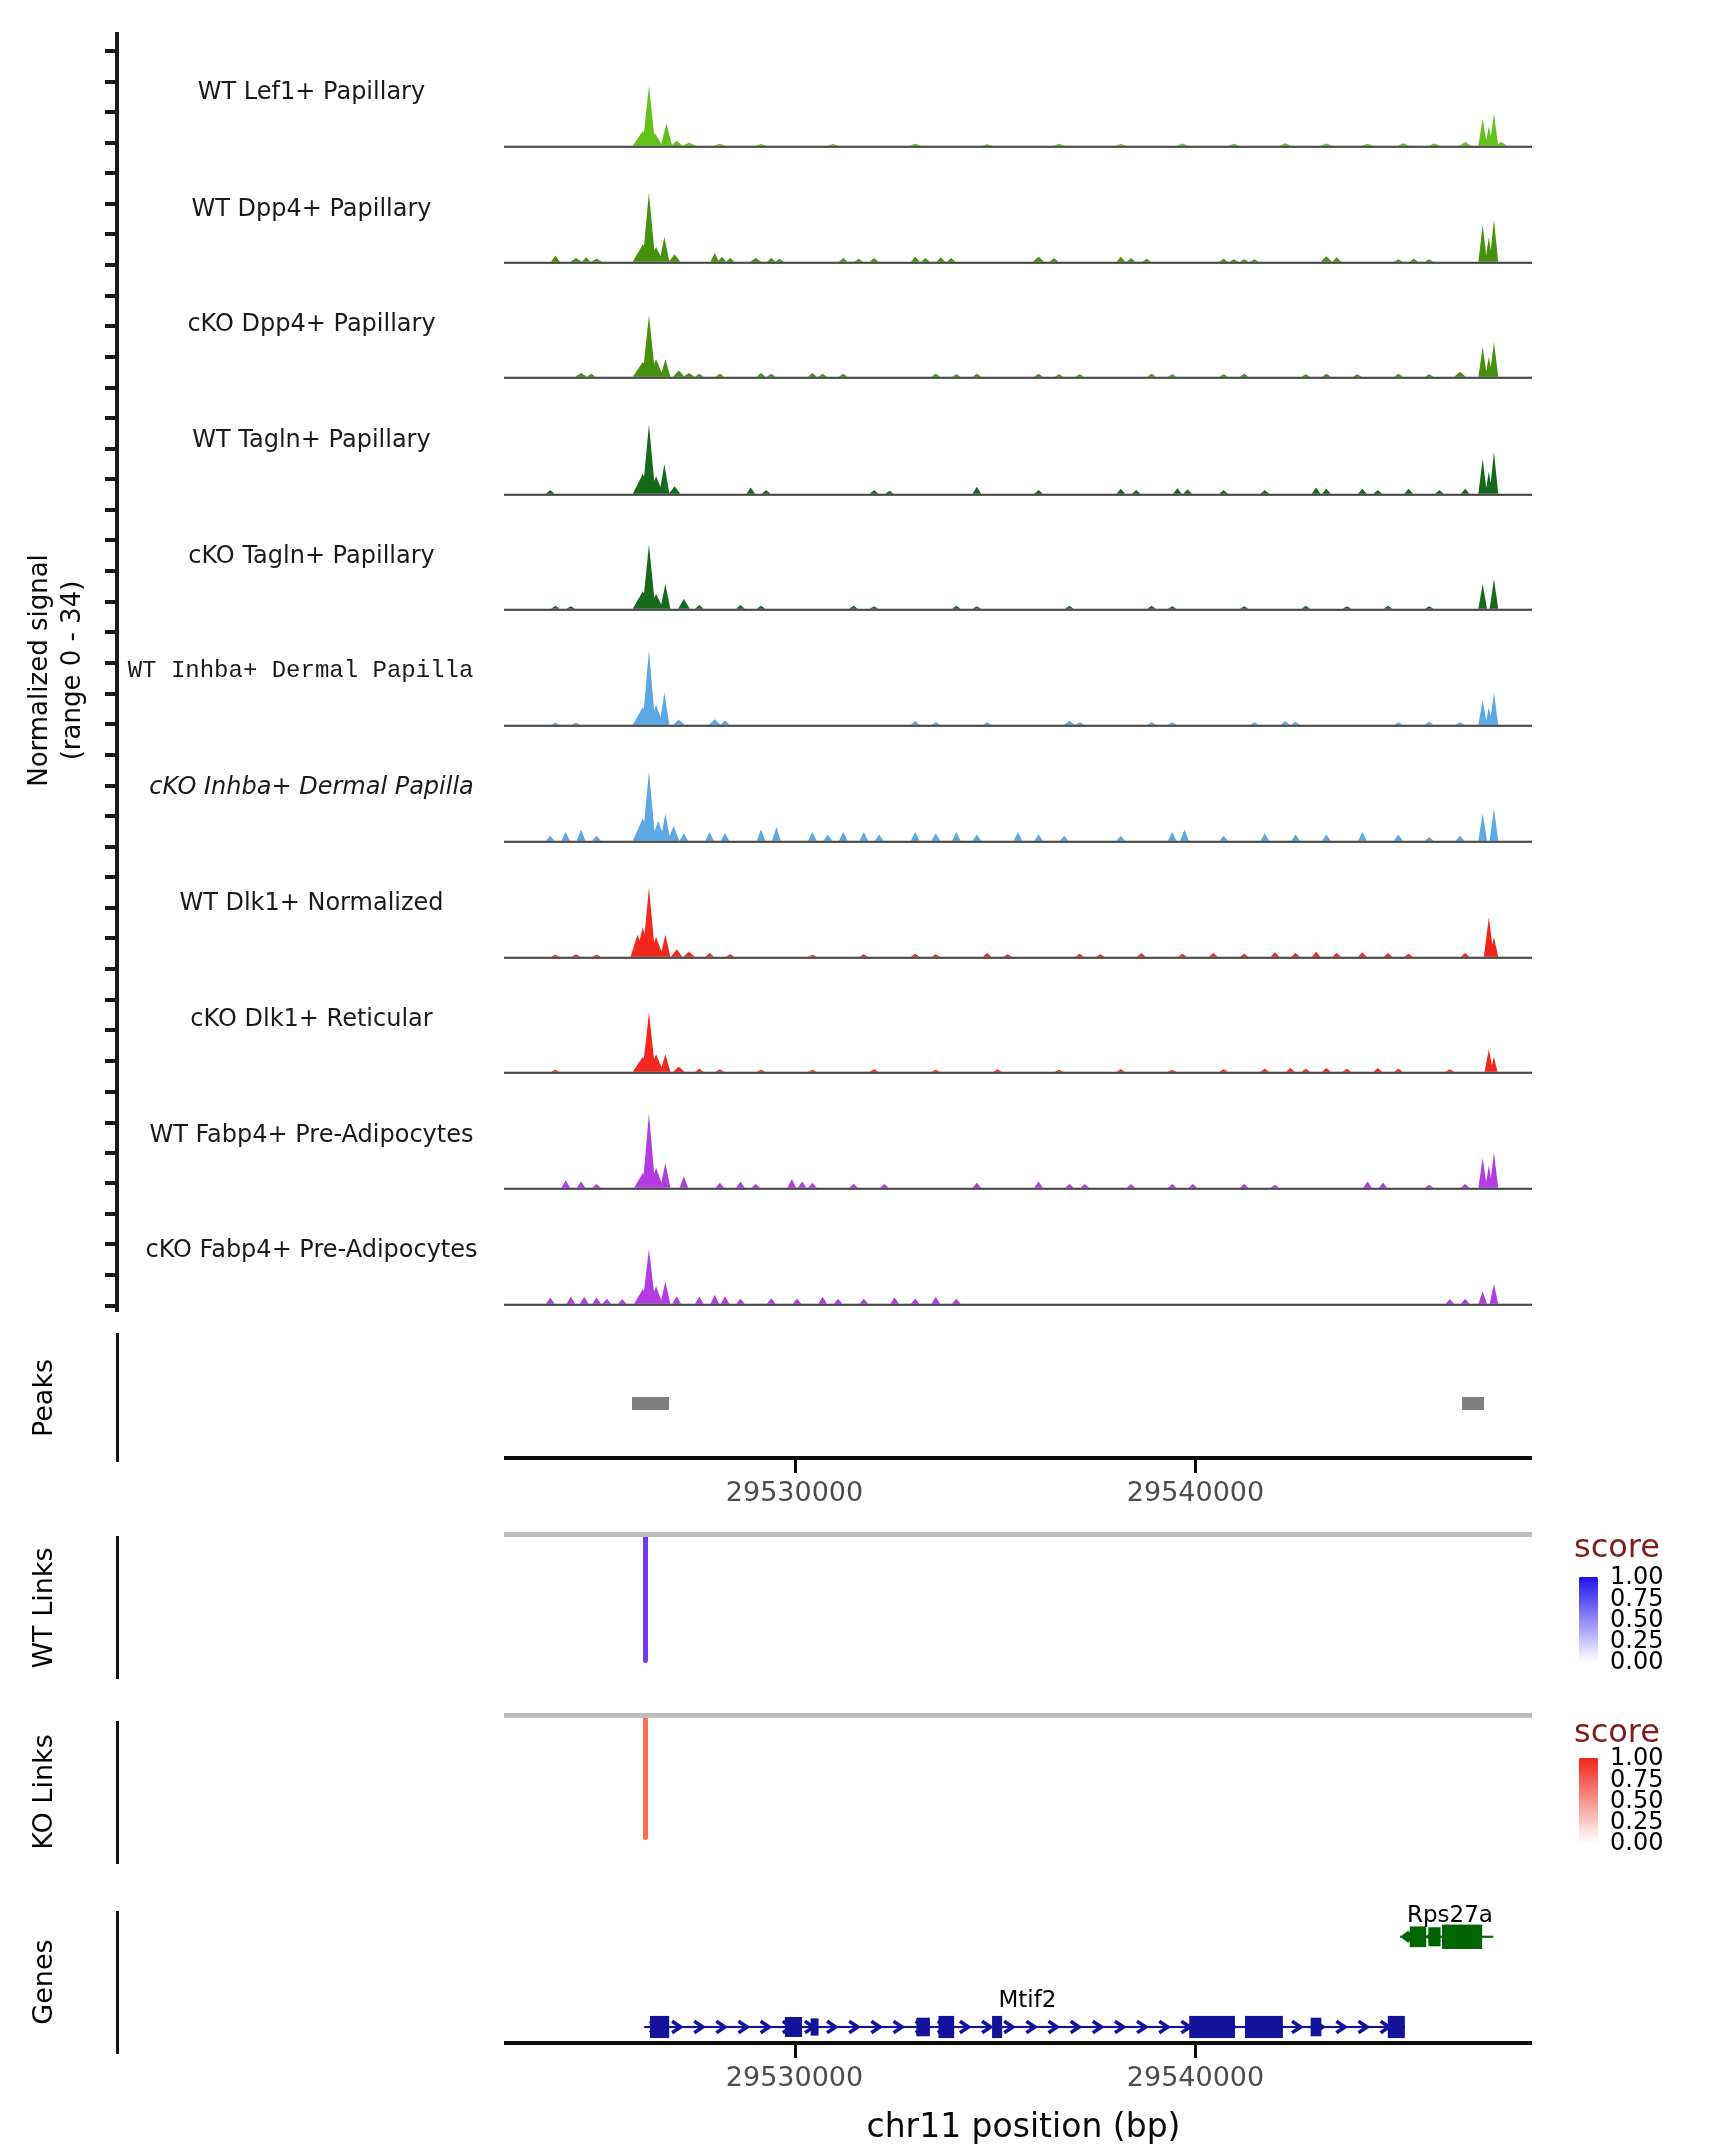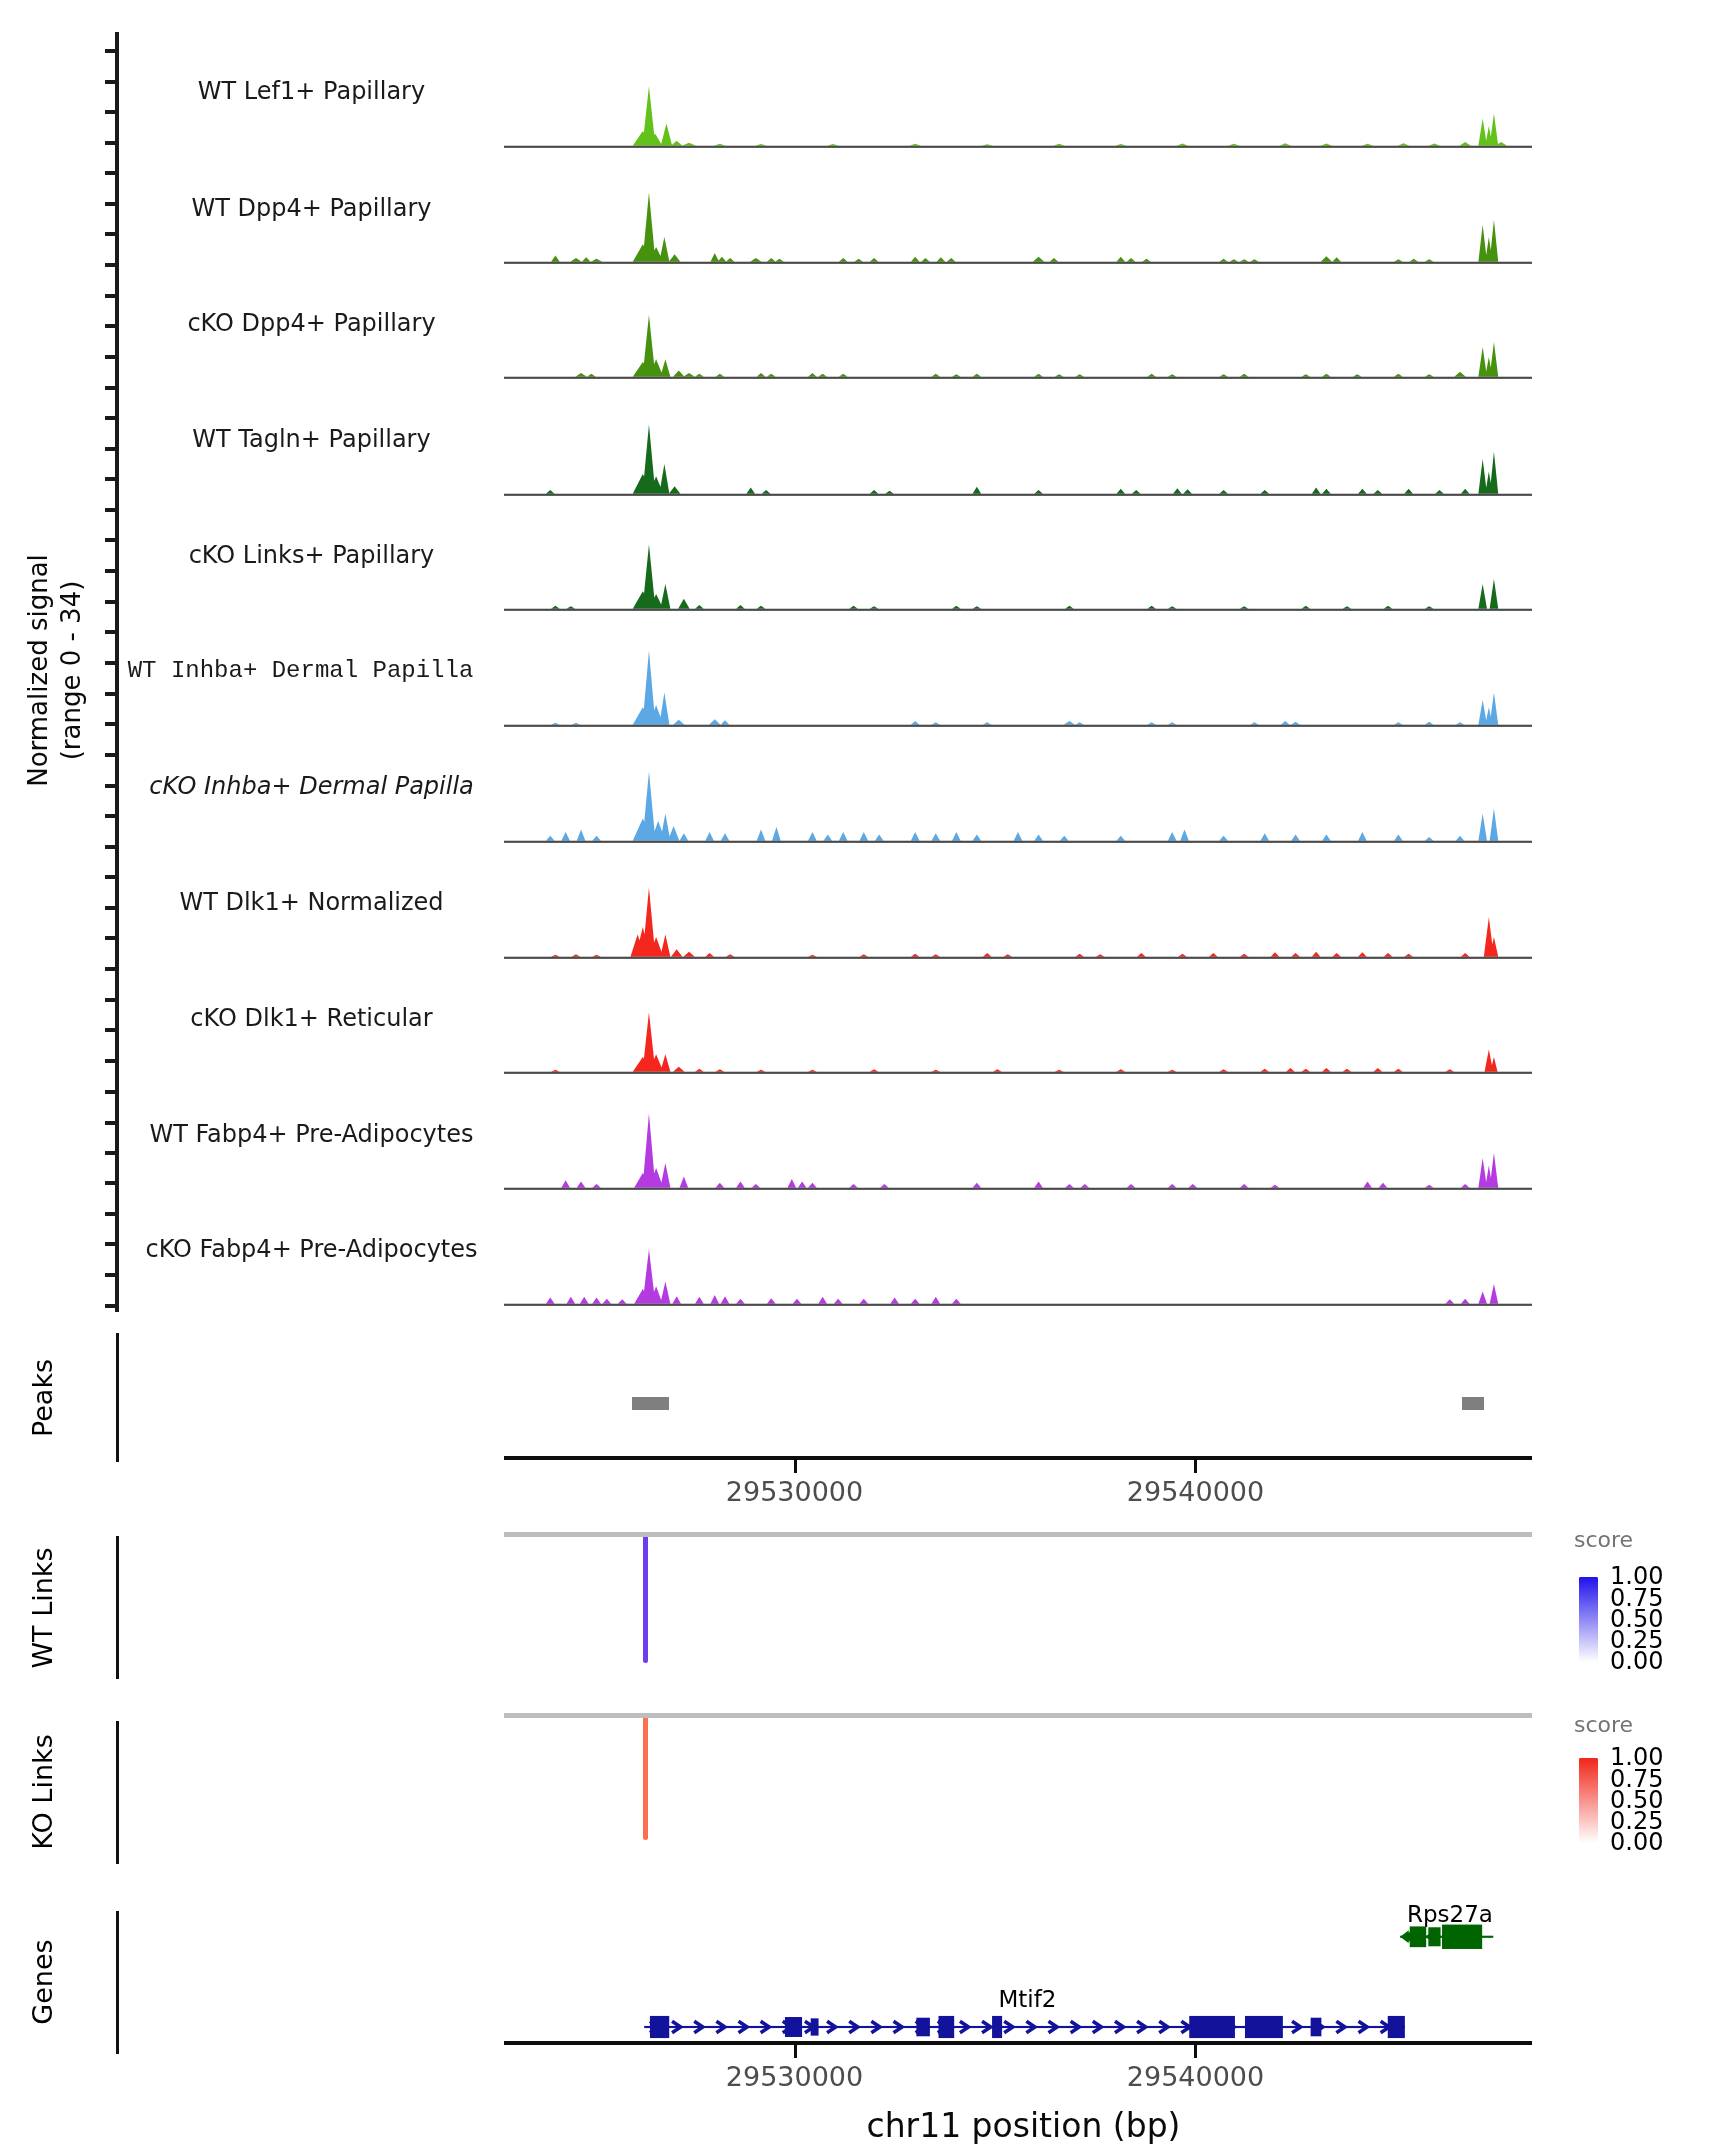--- a/index.html
+++ b/index.html
@@ -8,21 +8,21 @@
   .abs{position:absolute;}
   .rot{transform:rotate(-90deg);transform-origin:center center;}
   .track-label{width:401px;text-align:center;font-size:24px;color:#1a1a1a;white-space:nowrap;}
   .section-label{width:186px;height:36px;text-align:center;font-size:27px;color:#000;line-height:36px;}
   .bracket{width:2.9px;background:#111;}
   .gaxis{height:3.6px;background:#0d0d0d;}
   .gtick{width:2.9px;height:13px;background:#0d0d0d;}
   .gtick-label{width:229px;text-align:center;font-size:27px;color:#4d4d4d;}
   .links-base{height:5px;background:#bdbdbd;}
   .link-line{width:5px;border-radius:0 0 2.9px 2.9px;}
-  .legend-title{font-size:22px;color:#737373;}
+  .legend-title{font-size:32px;color:#7f1d1d;}
   .legend-bar{width:18.6px;height:85px;border-radius:1.4px;}
   .legend-val{font-size:24px;color:#000;height:21.5px;line-height:21.5px;}
   .gene-label{font-size:23px;color:#000;white-space:nowrap;}
   .xlabel{width:459px;text-align:center;font-size:33px;color:#0a0a0a;}
   .ylab{width:330px;height:69px;text-align:center;font-size:26px;color:#0a0a0a;line-height:33px;}
   .peak-rect{background:#7f7f7f;height:13px;position:absolute;top:0;}
 </style>
 </head>
 <body>
 
@@ -89,21 +89,21 @@
     <div class="abs track-label" style="left: 111px; top: 309px;">cKO Dpp4+ Papillary</div>
     <svg width="1028" height="87" class="abs" style="left: 504px; top: 292px;" viewBox="0 0 1434 121">
       <polygon points="0,118 99.5,118 107.5,112.8 115.5,118 115.9,118 121.9,113.9 127.9,118 179.6,118 193.6,97.3 207.6,118 193.2,118 202.2,31.8 211.2,118 202.2,118 212.2,93.8 222.2,118 218.1,118 225.1,93.8 232.1,118 235.8,118 243.8,109.4 251.8,118 250.1,118 258.1,112.8 266.1,118 266.5,118 272.5,113.9 278.5,118 295.1,118 301.1,113.9 307.1,118 352.5,118 358.5,112.8 364.5,118 366.8,118 372.8,113.9 378.8,118 424.2,118 430.2,112.8 436.2,118 438.5,118 444.5,113.9 450.5,118 467.2,118 473.2,113.9 479.2,118 596.3,118 602.3,113.9 608.3,118 625.0,118 631.0,114.5 637.0,118 653.6,118 659.6,113.9 665.6,118 739.7,118 745.7,113.9 751.7,118 768.4,118 774.4,114.5 780.4,118 797.0,118 803.0,114.5 809.0,118 897.4,118 903.4,113.9 909.4,118 926.1,118 932.1,114.5 938.1,118 997.8,118 1003.8,114.5 1009.8,118 1026.5,118 1032.5,113.9 1038.5,118 1112.5,118 1118.5,114.5 1124.5,118 1141.2,118 1147.2,113.9 1153.2,118 1184.2,118 1190.2,114.5 1196.2,118 1241.6,118 1247.6,113.9 1253.6,118 1284.6,118 1290.6,114.5 1296.6,118 1325.6,118 1333.6,111.1 1341.6,118 1359.2,118 1365.2,76.6 1371.2,118 1368.8,118 1373.8,90.4 1378.8,118 1374.9,118 1380.9,69.7 1386.9,118 1434,118" fill="#46920F"></polygon>
       <rect x="0" y="118" width="1434" height="3" fill="#4a4a4a"></rect>
     </svg>
     <div class="abs track-label" style="left: 111px; top: 425px;">WT Tagln+ Papillary</div>
     <svg width="1028" height="87" class="abs" style="left: 504px; top: 409px;" viewBox="0 0 1434 121">
       <polygon points="0,118 58.5,118 64.5,112.8 70.5,118 179.6,118 193.6,90.4 207.6,118 193.2,118 202.2,21.4 211.2,118 202.2,118 212.2,93.8 222.2,118 216.7,118 223.7,76.6 230.7,118 230.0,118 238.0,107.7 246.0,118 338.2,118 344.2,109.4 350.2,118 359.7,118 365.7,112.8 371.7,118 510.2,118 516.2,112.8 522.2,118 531.8,118 537.8,113.9 543.8,118 653.6,118 659.6,108.3 665.6,118 739.7,118 745.7,112.8 751.7,118 854.4,118 860.4,111.1 866.4,118 875.9,118 881.9,112.8 887.9,118 933.3,118 939.3,110.4 945.3,118 947.6,118 953.6,111.8 959.6,118 997.8,118 1003.8,112.8 1009.8,118 1055.2,118 1061.2,112.8 1067.2,118 1126.9,118 1132.9,109.4 1138.9,118 1141.2,118 1147.2,111.1 1153.2,118 1191.4,118 1197.4,111.1 1203.4,118 1212.9,118 1218.9,112.8 1224.9,118 1255.9,118 1261.9,111.1 1267.9,118 1298.9,118 1304.9,112.8 1310.9,118 1334.8,118 1340.8,111.1 1346.8,118 1359.2,118 1365.2,69.7 1371.2,118 1368.8,118 1373.8,87.0 1378.8,118 1374.9,118 1380.9,59.3 1386.9,118 1434,118" fill="#166A1C"></polygon>
       <rect x="0" y="118" width="1434" height="3" fill="#4a4a4a"></rect>
     </svg>
-    <div class="abs track-label" style="left: 111px; top: 541px;">cKO Links+ Papillary</div>
+    <div class="abs track-label" style="left: 111px; top: 541px;">cKO Tagln+ Papillary</div>
     <svg width="1028" height="87" class="abs" style="left: 504px; top: 524px;" viewBox="0 0 1434 121">
       <polygon points="0,118 65.7,118 71.7,113.9 77.7,118 87.2,118 93.2,114.5 99.2,118 179.6,118 193.6,93.8 207.6,118 193.2,118 202.2,28.3 211.2,118 202.2,118 212.2,97.3 222.2,118 218.1,118 225.1,83.5 232.1,118 242.9,118 250.9,104.2 258.9,118 266.5,118 272.5,112.8 278.5,118 323.8,118 329.8,112.8 335.8,118 352.5,118 358.5,113.9 364.5,118 481.6,118 487.6,113.9 493.6,118 510.2,118 516.2,114.5 522.2,118 625.0,118 631.0,113.9 637.0,118 653.6,118 659.6,114.5 665.6,118 782.7,118 788.7,113.9 794.7,118 897.4,118 903.4,113.9 909.4,118 926.1,118 932.1,114.5 938.1,118 1026.5,118 1032.5,114.5 1038.5,118 1112.5,118 1118.5,113.9 1124.5,118 1169.9,118 1175.9,114.5 1181.9,118 1227.2,118 1233.2,113.9 1239.2,118 1284.6,118 1290.6,114.5 1296.6,118 1359.2,118 1365.2,83.5 1371.2,118 1374.9,118 1380.9,76.6 1386.9,118 1434,118" fill="#166A1C"></polygon>
       <rect x="0" y="118" width="1434" height="3" fill="#4a4a4a"></rect>
     </svg>
     <div class="abs track-label" style="left: 100px; top: 657px; font-family: Liberation Mono, monospace;">WT Inhba+ Dermal Papilla</div>
     <svg width="1028" height="87" class="abs" style="left: 504px; top: 640px;" viewBox="0 0 1434 121">
       <polygon points="0,118 65.7,118 71.7,115.2 77.7,118 94.4,118 100.4,115.2 106.4,118 179.6,118 193.6,93.8 207.6,118 193.2,118 202.2,14.5 211.2,118 202.2,118 212.2,90.4 222.2,118 216.7,118 223.7,73.2 230.7,118 235.8,118 243.8,111.1 251.8,118 286.0,118 294.0,110.4 302.0,118 302.3,118 308.3,111.8 314.3,118 567.6,118 573.6,112.8 579.6,118 596.3,118 602.3,114.5 608.3,118 668.0,118 674.0,114.5 680.0,118 780.7,118 788.7,112.8 796.7,118 797.0,118 803.0,114.5 809.0,118 897.4,118 903.4,114.5 909.4,118 926.1,118 932.1,114.5 938.1,118 1040.8,118 1046.8,114.5 1052.8,118 1083.8,118 1089.8,112.8 1095.8,118 1098.2,118 1104.2,113.9 1110.2,118 1241.6,118 1247.6,114.5 1253.6,118 1284.6,118 1290.6,113.9 1296.6,118 1327.6,118 1333.6,114.5 1339.6,118 1359.2,118 1365.2,83.5 1371.2,118 1368.8,118 1373.8,93.8 1378.8,118 1374.9,118 1380.9,73.2 1386.9,118 1434,118" fill="#5CA8E4"></polygon>
       <rect x="0" y="118" width="1434" height="3" fill="#4a4a4a"></rect>
     </svg>
     <div class="abs track-label" style="left: 111px; top: 772px; font-style: italic;">cKO Inhba+ Dermal Papilla</div>

